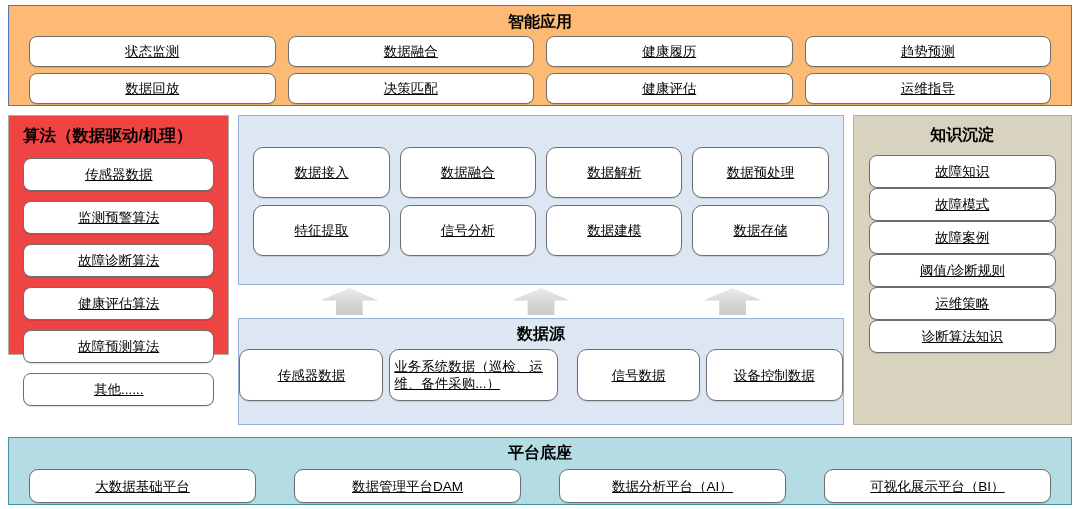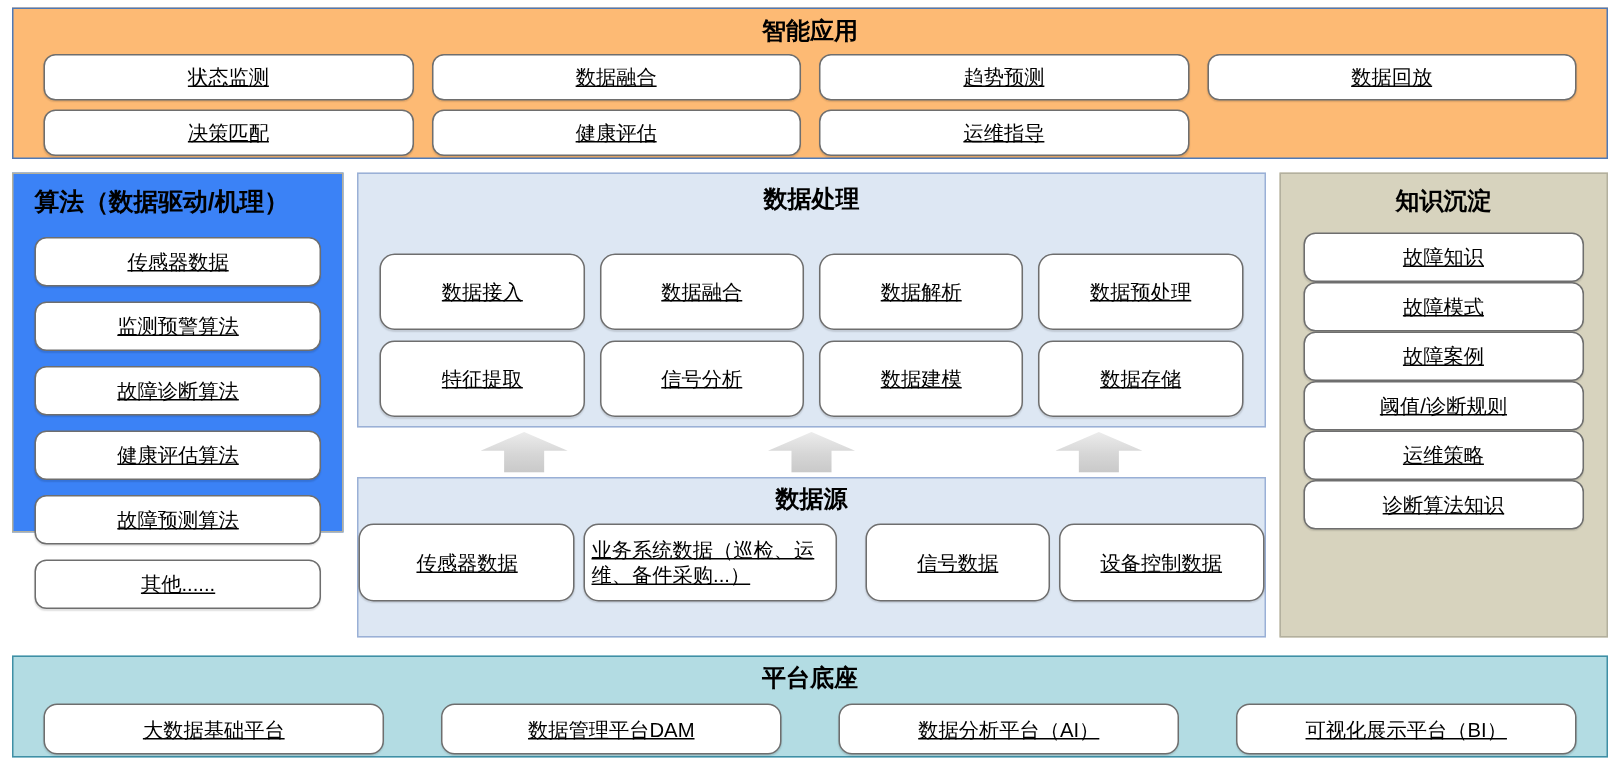--- a/index.html
+++ b/index.html
@@ -17,21 +17,21 @@
   
   .sec-apps { position:absolute; left:8px; top:5px; width:1064px; height:101px;
     background:#fdba74; border:1.5px solid #4e79b6; padding:5px 20px 8px; }
   .apps-grid { display:grid; grid-template-columns:repeat(4,1fr); gap:6px 12px; margin-top:3px; }
   .apps-grid .box { height:31px; }
 
   
   .mid-row { position:absolute; left:8px; top:115px; width:1064px; height:310px;
     display:flex; gap:9px; }
 
-  .sec-algo { width:222px; height:240px; background:#3b82f6; border:1px solid #b3b09e;
+  .sec-algo { width:222px; height:240px; background:#ef4444; border:1px solid #b3b09e;
     padding:8px 14px; }
   .sec-algo .sec-title { text-align:left; font-size:16.5px; margin-bottom:11px; }
   .algo-list { display:flex; flex-direction:column; gap:10px; }
   .algo-list .box { height:33px; }
 
   .center-col { width:607px; display:flex; flex-direction:column; }
   .sec-proc { height:170px; background:#DDE7F3; border:1.5px solid #9ab0d6; padding:7px 14px; }
   .proc-grid { display:grid; grid-template-columns:repeat(4,1fr); gap:7px 10px; margin-top:24px; }
   .proc-grid .box { height:51px; border-radius:10px; }
 
@@ -64,20 +64,21 @@
 </head>
 <body>
 
 <div class="canvas">
 
   <div class="sec-apps">
     <div class="sec-title">智能应用</div>
     <div class="apps-grid">
       <div class="box">状态监测</div>
       <div class="box">数据融合</div>
+      <div class="box">健康履历</div>
       <div class="box">趋势预测</div>
       <div class="box">数据回放</div>
       <div class="box">决策匹配</div>
       <div class="box">健康评估</div>
       <div class="box">运维指导</div>
     </div>
   </div>
 
   <div class="mid-row">
 
@@ -89,21 +90,20 @@
         <div class="box">故障诊断算法</div>
         <div class="box">健康评估算法</div>
         <div class="box">故障预测算法</div>
         <div class="box">其他......</div>
       </div>
     </div>
 
     <div class="center-col">
 
       <div class="sec-proc">
-        <div class="sec-title">数据处理</div>
         <div class="proc-grid">
           <div class="box">数据接入</div>
           <div class="box">数据融合</div>
           <div class="box">数据解析</div>
           <div class="box">数据预处理</div>
           <div class="box">特征提取</div>
           <div class="box">信号分析</div>
           <div class="box">数据建模</div>
           <div class="box">数据存储</div>
         </div>

